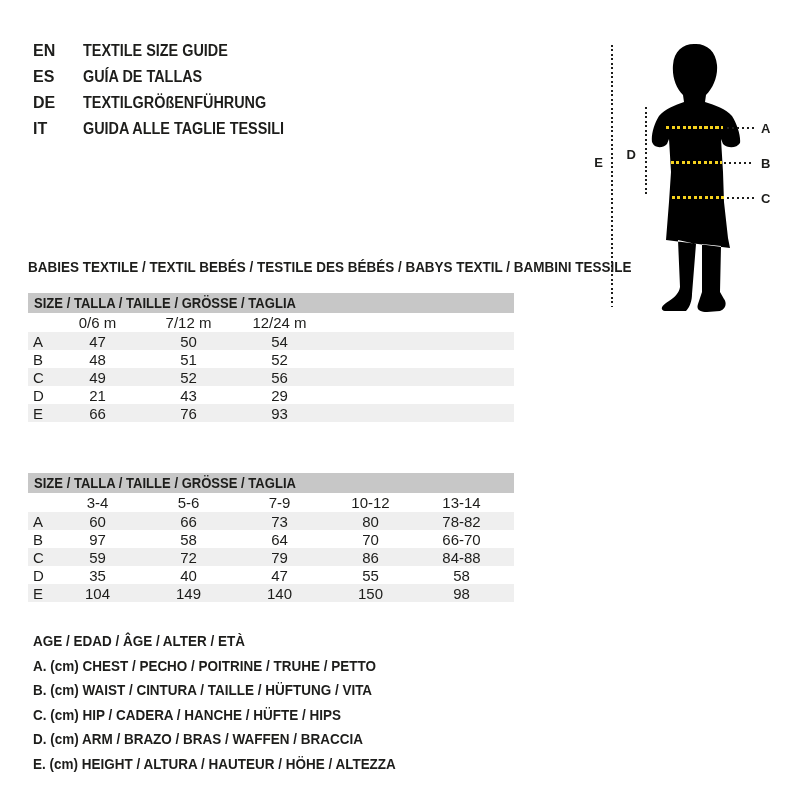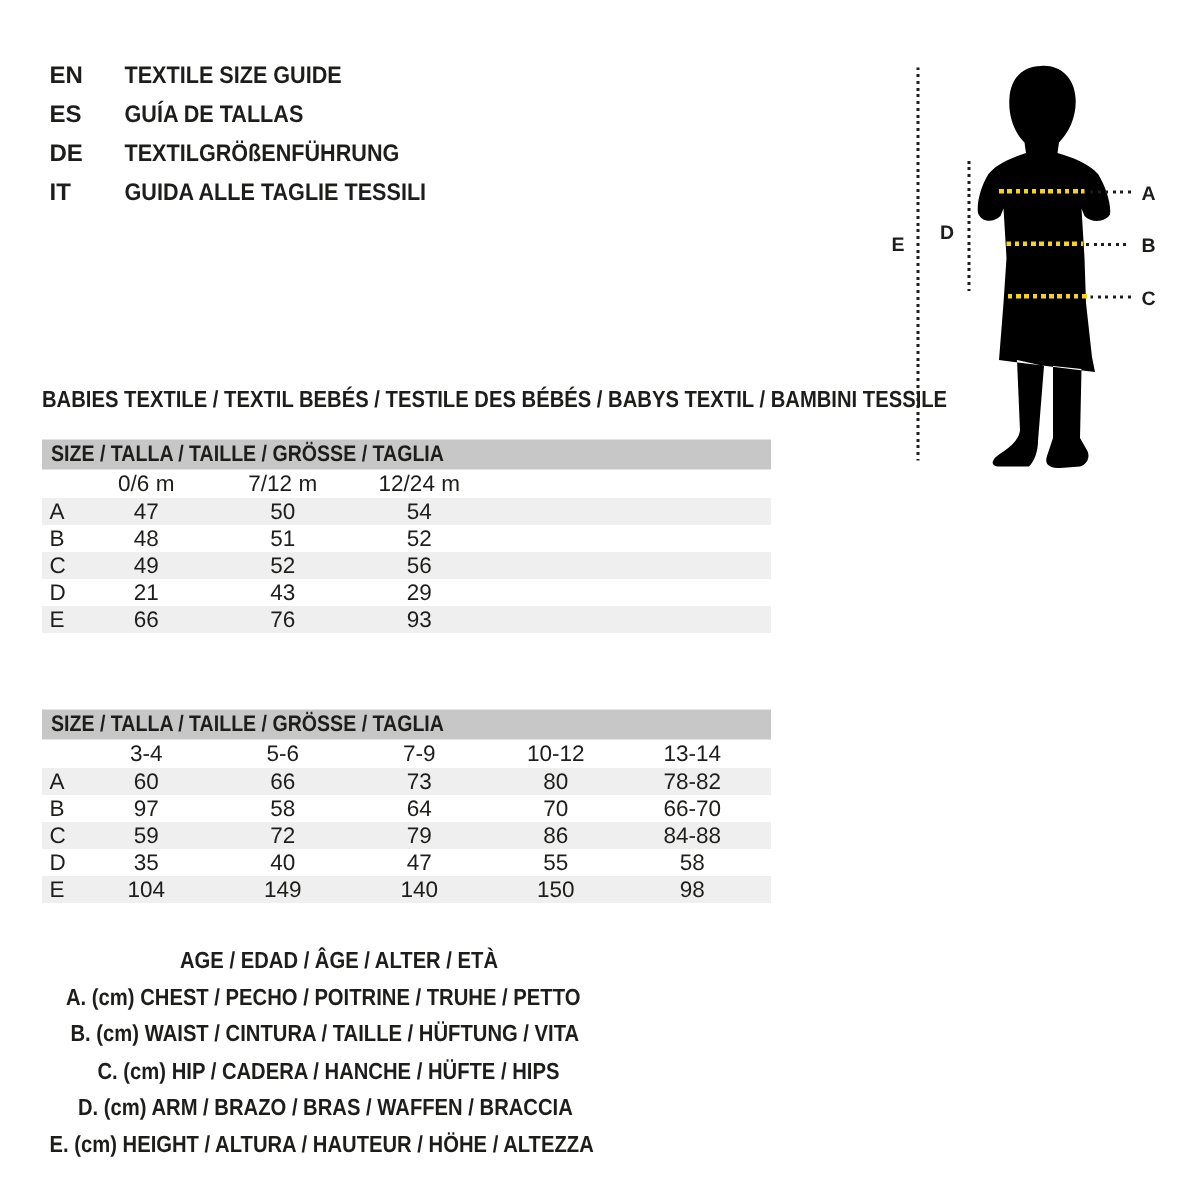--- a/index.html
+++ b/index.html
@@ -57,21 +57,21 @@
     padding-left:6px;box-sizing:border-box;}
   .cols-row{display:flex;height:19px;align-items:center;padding-left:24px;}
   .col-h{width:91px;flex:0 0 91px;text-align:center;}
   .trow{display:flex;height:18px;align-items:center;}
   .trow.stripe{background:var(--stripe);}
   .rlabel{width:24px;flex:0 0 24px;padding-left:5px;box-sizing:border-box;}
   .cell{width:91px;flex:0 0 91px;text-align:center;}
 
   
   .legend{position:absolute;left:33px;top:629px;font-size:15.5px;font-weight:700;}
-  .legend-line{height:24.6px;line-height:24.6px;text-align:center;}
+  .legend-line{height:24.6px;line-height:24.6px;}
 </style>
 </head>
 <body>
 
 <div class="canvas">
 
   <div class="lang-header">
     <div class="lang-row">
       <span class="lang-code">EN</span>
       <span class="lang-title">TEXTILE SIZE GUIDE</span>

